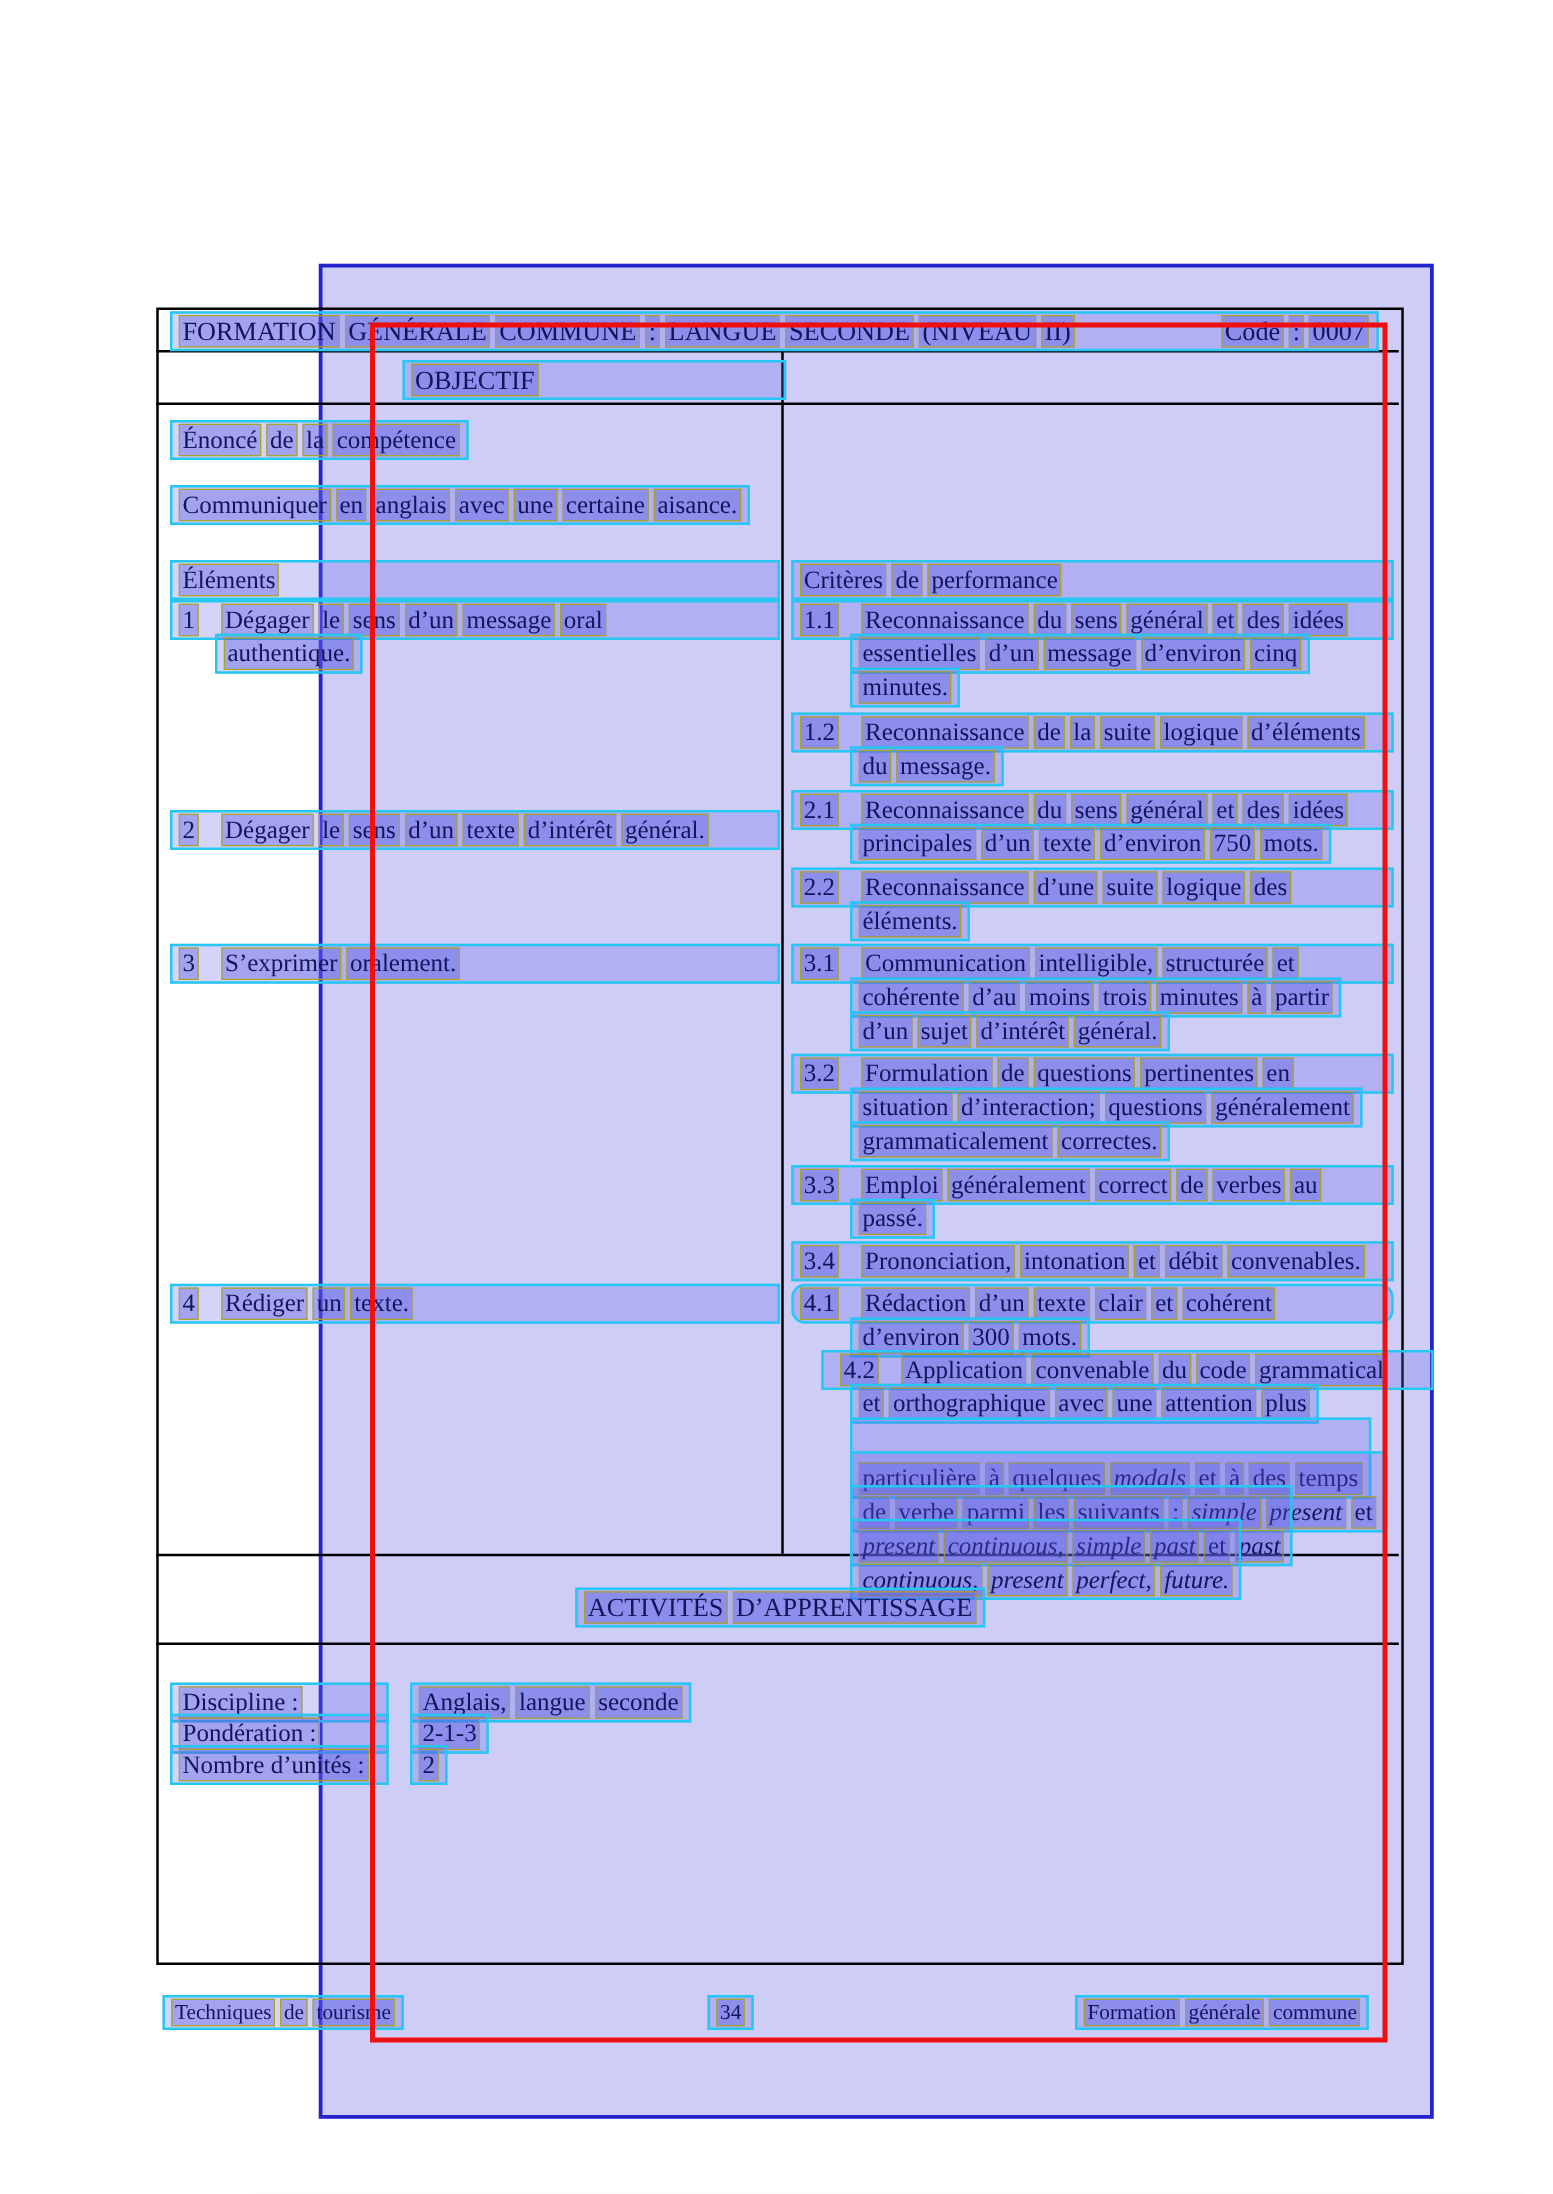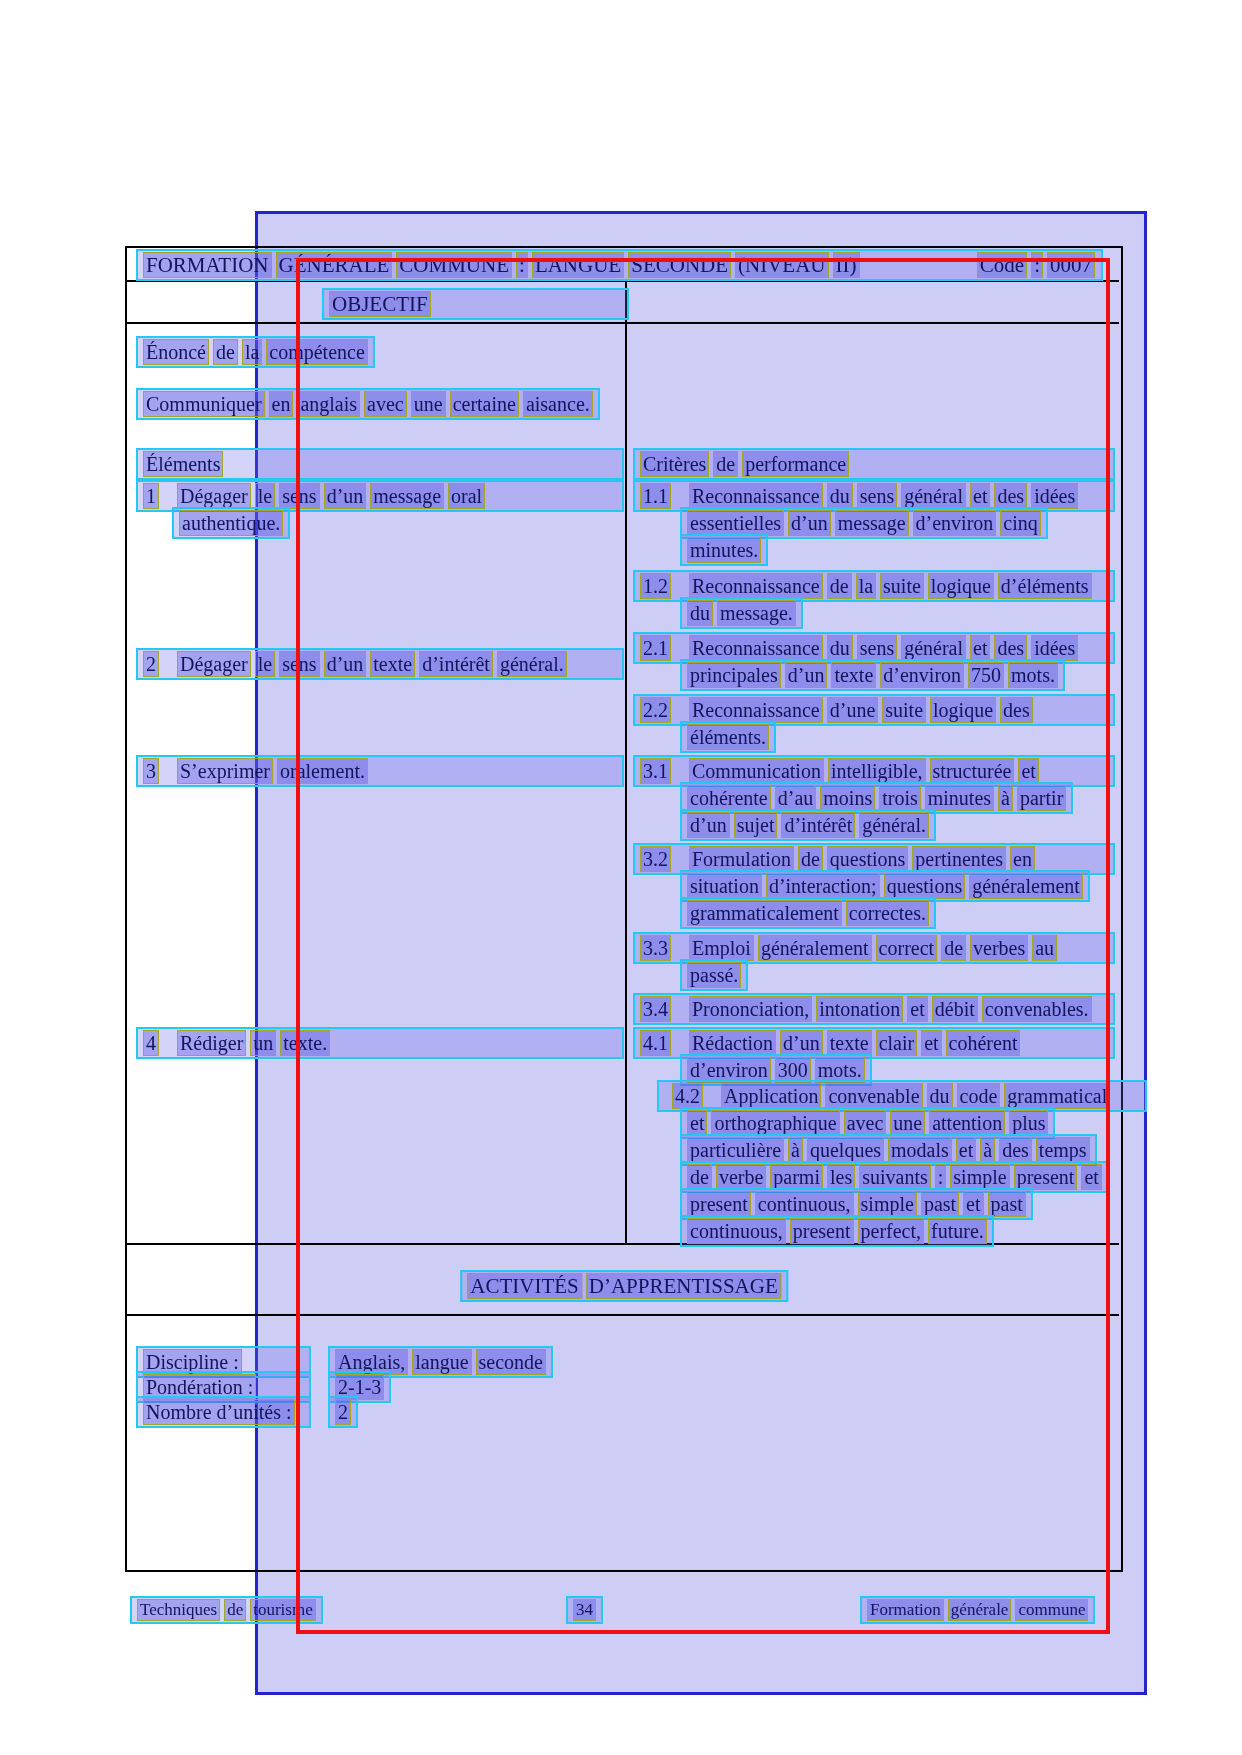--- a/index.html
+++ b/index.html
@@ -13,21 +13,21 @@
   .rect{position:absolute;pointer-events:none;}
   #lavrect{left:255px;top:211px;width:886px;height:1478px;background:var(--lav);border:3px solid var(--lavb);z-index:1;}
   #redrect{left:296px;top:258px;width:806px;height:1368px;border:4px solid var(--red);background:transparent;z-index:9;}
   .hline{position:absolute;height:0;border-top:2px solid #000;z-index:3;}
   .vline{position:absolute;width:0;border-left:2px solid #000;z-index:3;}
   #tableframe{position:absolute;left:125px;top:246px;width:994px;height:1322px;border:2px solid #000;z-index:3;}
   .line{position:absolute;z-index:5;border:2px solid var(--lb);background:var(--lfill);
         padding:1px 3px;white-space:nowrap;line-height:24px;font-size:20px;color:var(--tx);}
   .w{display:inline-block;border:1px solid var(--wb);background:var(--wfill);padding:0 2px;margin:0 2px;}
   .bold{font-weight:normal;}
-  .it{}
+  .it{font-style:italic;margin-top:33px;}
   .num{margin-right:16px;}
   .small{font-size:17px;line-height:20px;}
   .hdr{font-size:21px;}
   .codewrap{position:absolute;right:4px;top:1px;text-align:right;}
 </style>
 </head>
 <body>
 
 <div id="stage">
   <div id="lavrect" class="rect"></div>
@@ -62,21 +62,21 @@
     <div class="line" style="left: 680px; top: 721px;"><span class="w">éléments.</span></div>
     <div class="line" style="left: 633px; top: 755px; width: 472px;"><span class="w num">3.1</span><span class="w">Communication</span><span class="w">intelligible,</span><span class="w">structurée</span><span class="w">et</span></div>
     <div class="line" style="left: 680px; top: 782px;"><span class="w">cohérente</span><span class="w">d’au</span><span class="w">moins</span><span class="w">trois</span><span class="w">minutes</span><span class="w">à</span><span class="w">partir</span></div>
     <div class="line" style="left: 680px; top: 809px;"><span class="w">d’un</span><span class="w">sujet</span><span class="w">d’intérêt</span><span class="w">général.</span></div>
     <div class="line" style="left: 633px; top: 843px; width: 472px;"><span class="w num">3.2</span><span class="w">Formulation</span><span class="w">de</span><span class="w">questions</span><span class="w">pertinentes</span><span class="w">en</span></div>
     <div class="line" style="left: 680px; top: 870px;"><span class="w">situation</span><span class="w">d’interaction;</span><span class="w">questions</span><span class="w">généralement</span></div>
     <div class="line" style="left: 680px; top: 897px;"><span class="w">grammaticalement</span><span class="w">correctes.</span></div>
     <div class="line" style="left: 633px; top: 932px; width: 472px;"><span class="w num">3.3</span><span class="w">Emploi</span><span class="w">généralement</span><span class="w">correct</span><span class="w">de</span><span class="w">verbes</span><span class="w">au</span></div>
     <div class="line" style="left: 680px; top: 959px;"><span class="w">passé.</span></div>
     <div class="line" style="left: 633px; top: 993px; width: 472px;"><span class="w num">3.4</span><span class="w">Prononciation,</span><span class="w">intonation</span><span class="w">et</span><span class="w">débit</span><span class="w">convenables.</span></div>
-    <div class="line" style="left: 633px; top: 1027px; width: 472px;"><span class="w num">4.1</span><span class="w">Rédaction</span><span class="w">d’un</span><span class="w">texte</span><span class="w">clair</span><span class="w">et</span><span class="w">cohérent</span></div>
+    <div class="line" style="left: 633px; top: 1027px; width: 472px; border-radius: 11px;"><span class="w num">4.1</span><span class="w">Rédaction</span><span class="w">d’un</span><span class="w">texte</span><span class="w">clair</span><span class="w">et</span><span class="w">cohérent</span></div>
     <div class="line" style="left: 680px; top: 1054px;"><span class="w">d’environ</span><span class="w">300</span><span class="w">mots.</span></div>
     <div class="line" style="left: 657px; top: 1080px; width: 472px; padding-left: 11px;"><span class="w num">4.2</span><span class="w">Application</span><span class="w">convenable</span><span class="w">du</span><span class="w">code</span><span class="w">grammatical</span></div>
     <div class="line" style="left: 680px; top: 1107px;"><span class="w">et</span><span class="w">orthographique</span><span class="w">avec</span><span class="w">une</span><span class="w">attention</span><span class="w">plus</span></div>
     <div class="line" style="left: 680px; top: 1134px;"><span class="w">particulière</span><span class="w">à</span><span class="w">quelques</span><span class="w it">modals</span><span class="w">et</span><span class="w">à</span><span class="w">des</span><span class="w">temps</span></div>
     <div class="line" style="left: 680px; top: 1161px;"><span class="w">de</span><span class="w">verbe</span><span class="w">parmi</span><span class="w">les</span><span class="w">suivants</span><span class="w">:</span><span class="w it">simple</span><span class="w it">present</span><span class="w">et</span></div>
     <div class="line" style="left: 680px; top: 1188px;"><span class="w it">present</span><span class="w it">continuous,</span><span class="w it">simple</span><span class="w it">past</span><span class="w">et</span><span class="w it">past</span></div>
     <div class="line" style="left: 680px; top: 1215px;"><span class="w it">continuous,</span><span class="w it">present</span><span class="w it">perfect,</span><span class="w it">future.</span></div>
     <div class="line hdr" style="left: 624px; top: 1270px; transform: translateX(-50%);"><span class="w">ACTIVITÉS</span><span class="w">D’APPRENTISSAGE</span></div>
     <div class="line" style="left: 136px; top: 1346px; min-width: 165px;"><span class="w bold">Discipline :</span></div>
     <div class="line" style="left: 328px; top: 1346px;"><span class="w">Anglais,</span><span class="w">langue</span><span class="w">seconde</span></div>

